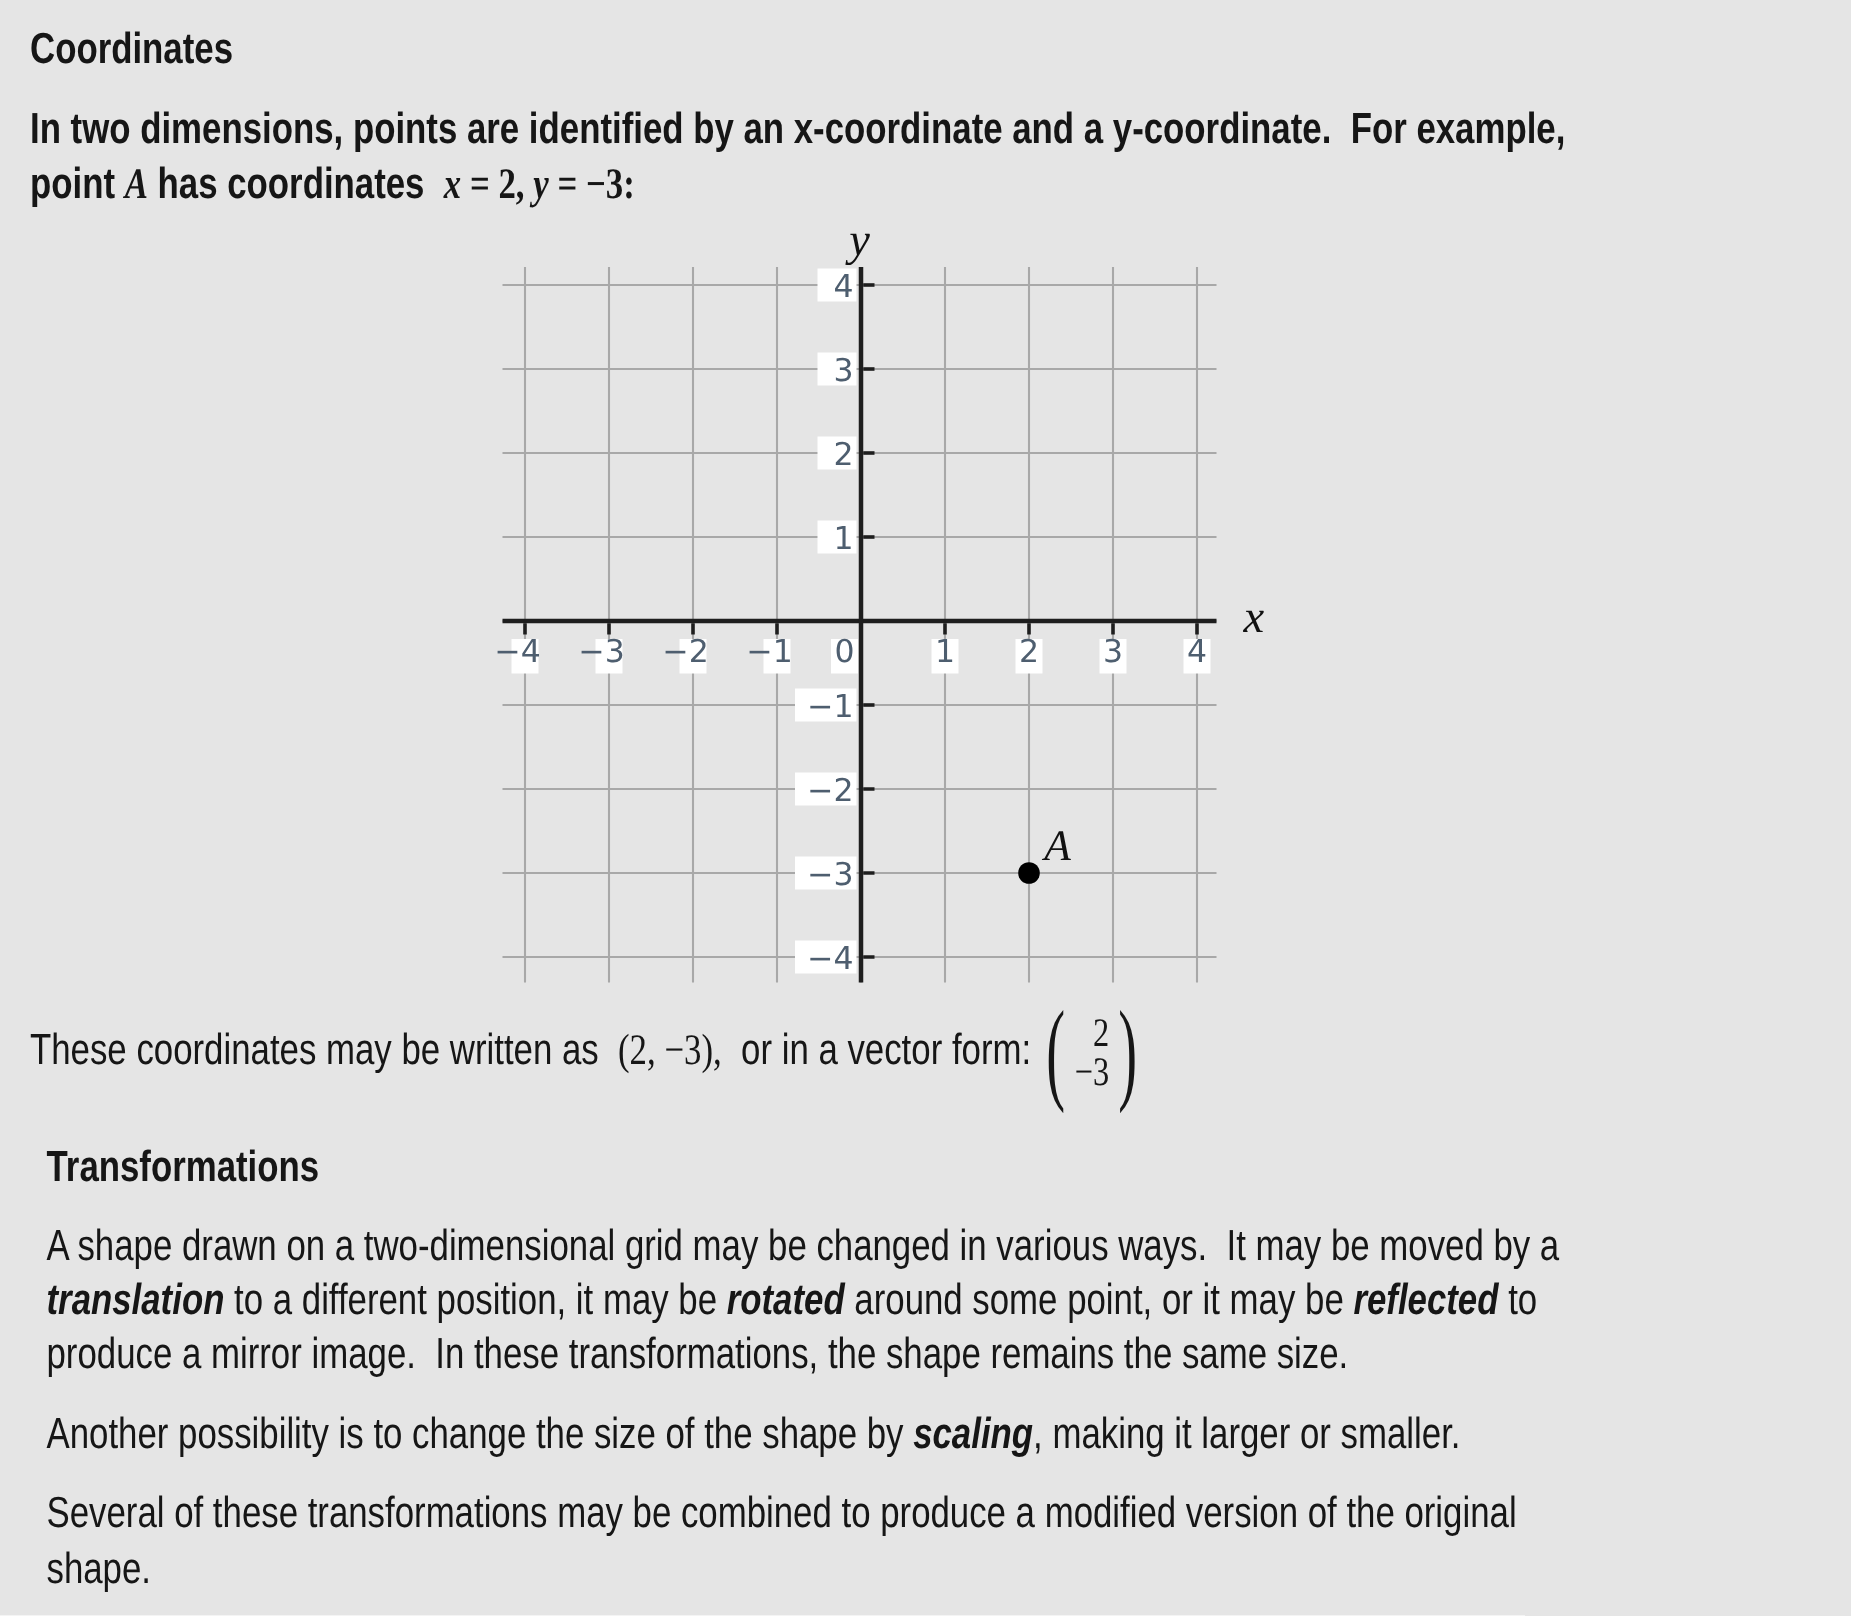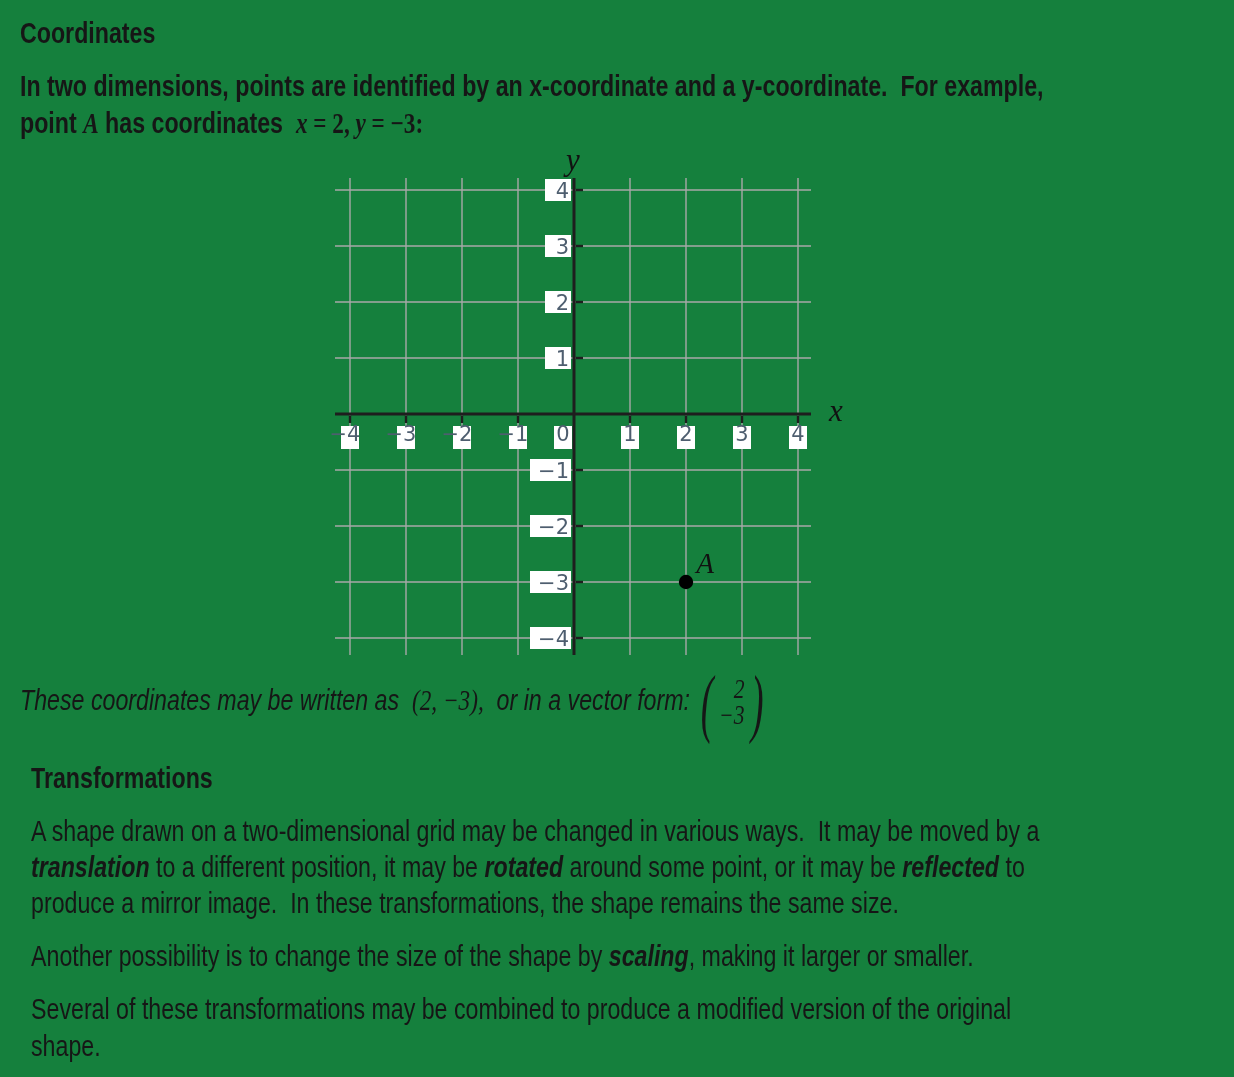--- a/index.html
+++ b/index.html
@@ -1,20 +1,20 @@
 <!DOCTYPE html>
 <html><head>
 <meta charset="utf-8">
 <style>
   html, body { margin: 0; padding: 0; background: #ffffff; }
   #page {
     position: relative;
     width: 1234px;
     height: 1077px;
-    background: #15803d;
+    background: #e5e5e5;
     font-family: "Liberation Sans", sans-serif;
     color: #161616;
     overflow: hidden;
   }
   .abs { position: absolute; }
   
   .tline {
     font-size: 29px;
     line-height: 37px;
     white-space: nowrap;
@@ -143,21 +143,21 @@
         <text x="244" y="396" fill="#4e5e6f" font-size="21" font-family="&quot;DejaVu Sans&quot;, sans-serif" text-anchor="end">−2</text>
         <text x="244" y="452" fill="#4e5e6f" font-size="21" font-family="&quot;DejaVu Sans&quot;, sans-serif" text-anchor="end">−3</text>
         <text x="244" y="508" fill="#4e5e6f" font-size="21" font-family="&quot;DejaVu Sans&quot;, sans-serif" text-anchor="end">−4</text>
         <text x="248" y="32" font-size="31" font-family="&quot;Liberation Serif&quot;, serif" font-style="italic" fill="#111111" text-anchor="middle">y</text>
         <text x="504" y="283" font-size="31" font-family="&quot;Liberation Serif&quot;, serif" font-style="italic" fill="#111111" text-anchor="start">x</text>
         <circle cx="361" cy="444" r="7.2" fill="#000000"></circle>
         <text x="380" y="435" font-size="29" font-family="&quot;Liberation Serif&quot;, serif" font-style="italic" fill="#111111" text-anchor="middle">A</text>
       </svg>
   </div>
 
-  <div id="caption" class="abs" style="left:20px; top:669px;font-style:italic;">
+  <div id="caption" class="abs" style="left:20px; top:669px;">
     <div class="tline">
       <span>These coordinates may be written as&nbsp; </span><span class="math">(2, −3),</span><span>&nbsp; or in a vector form: </span><span class="vector">
           <span class="vp">(</span>
           <span class="vnums">
             <span>2</span>
             <span>−3</span>
           </span>
           <span class="vp">)</span>
         </span>
     </div>

